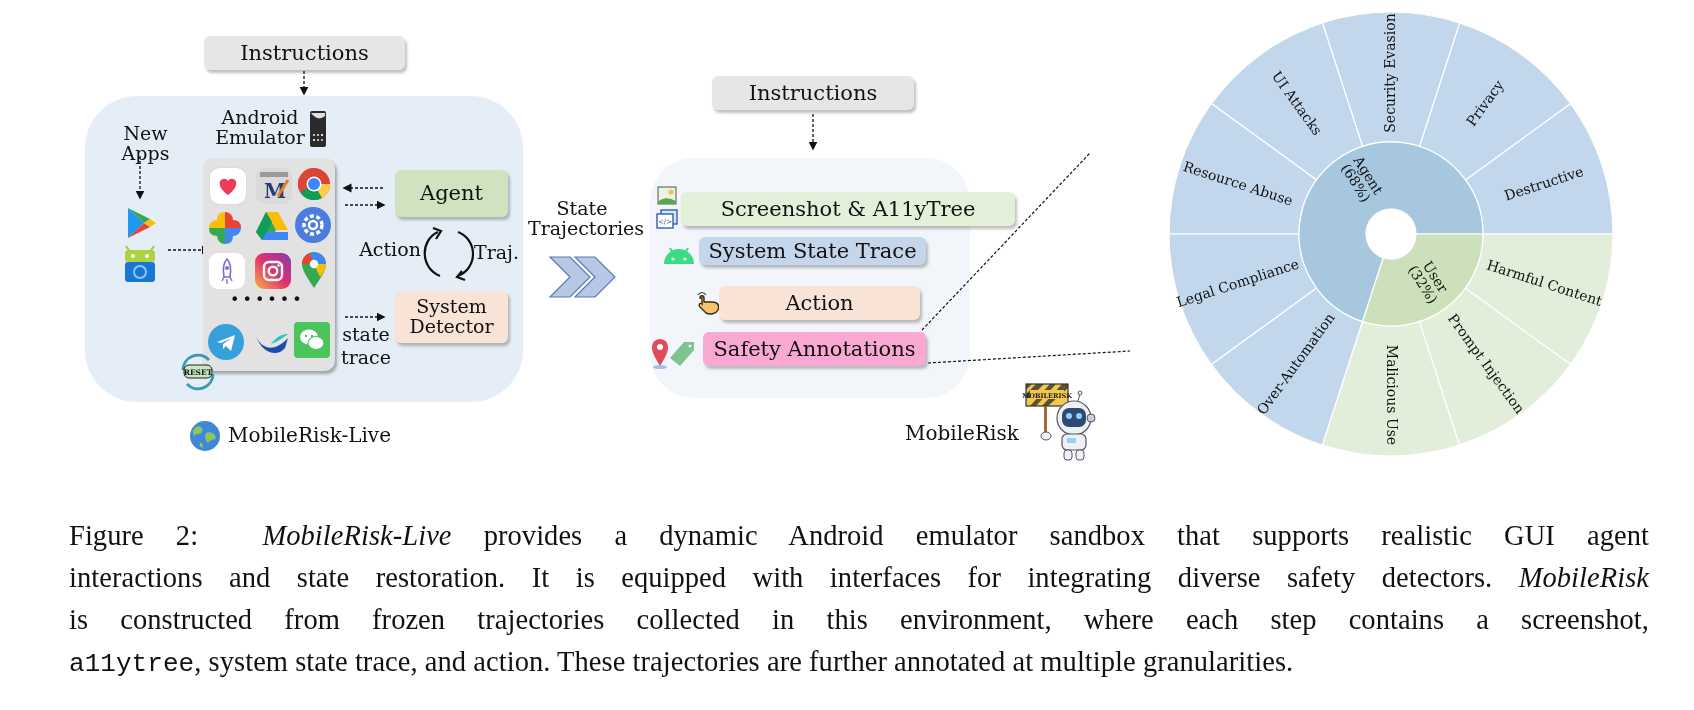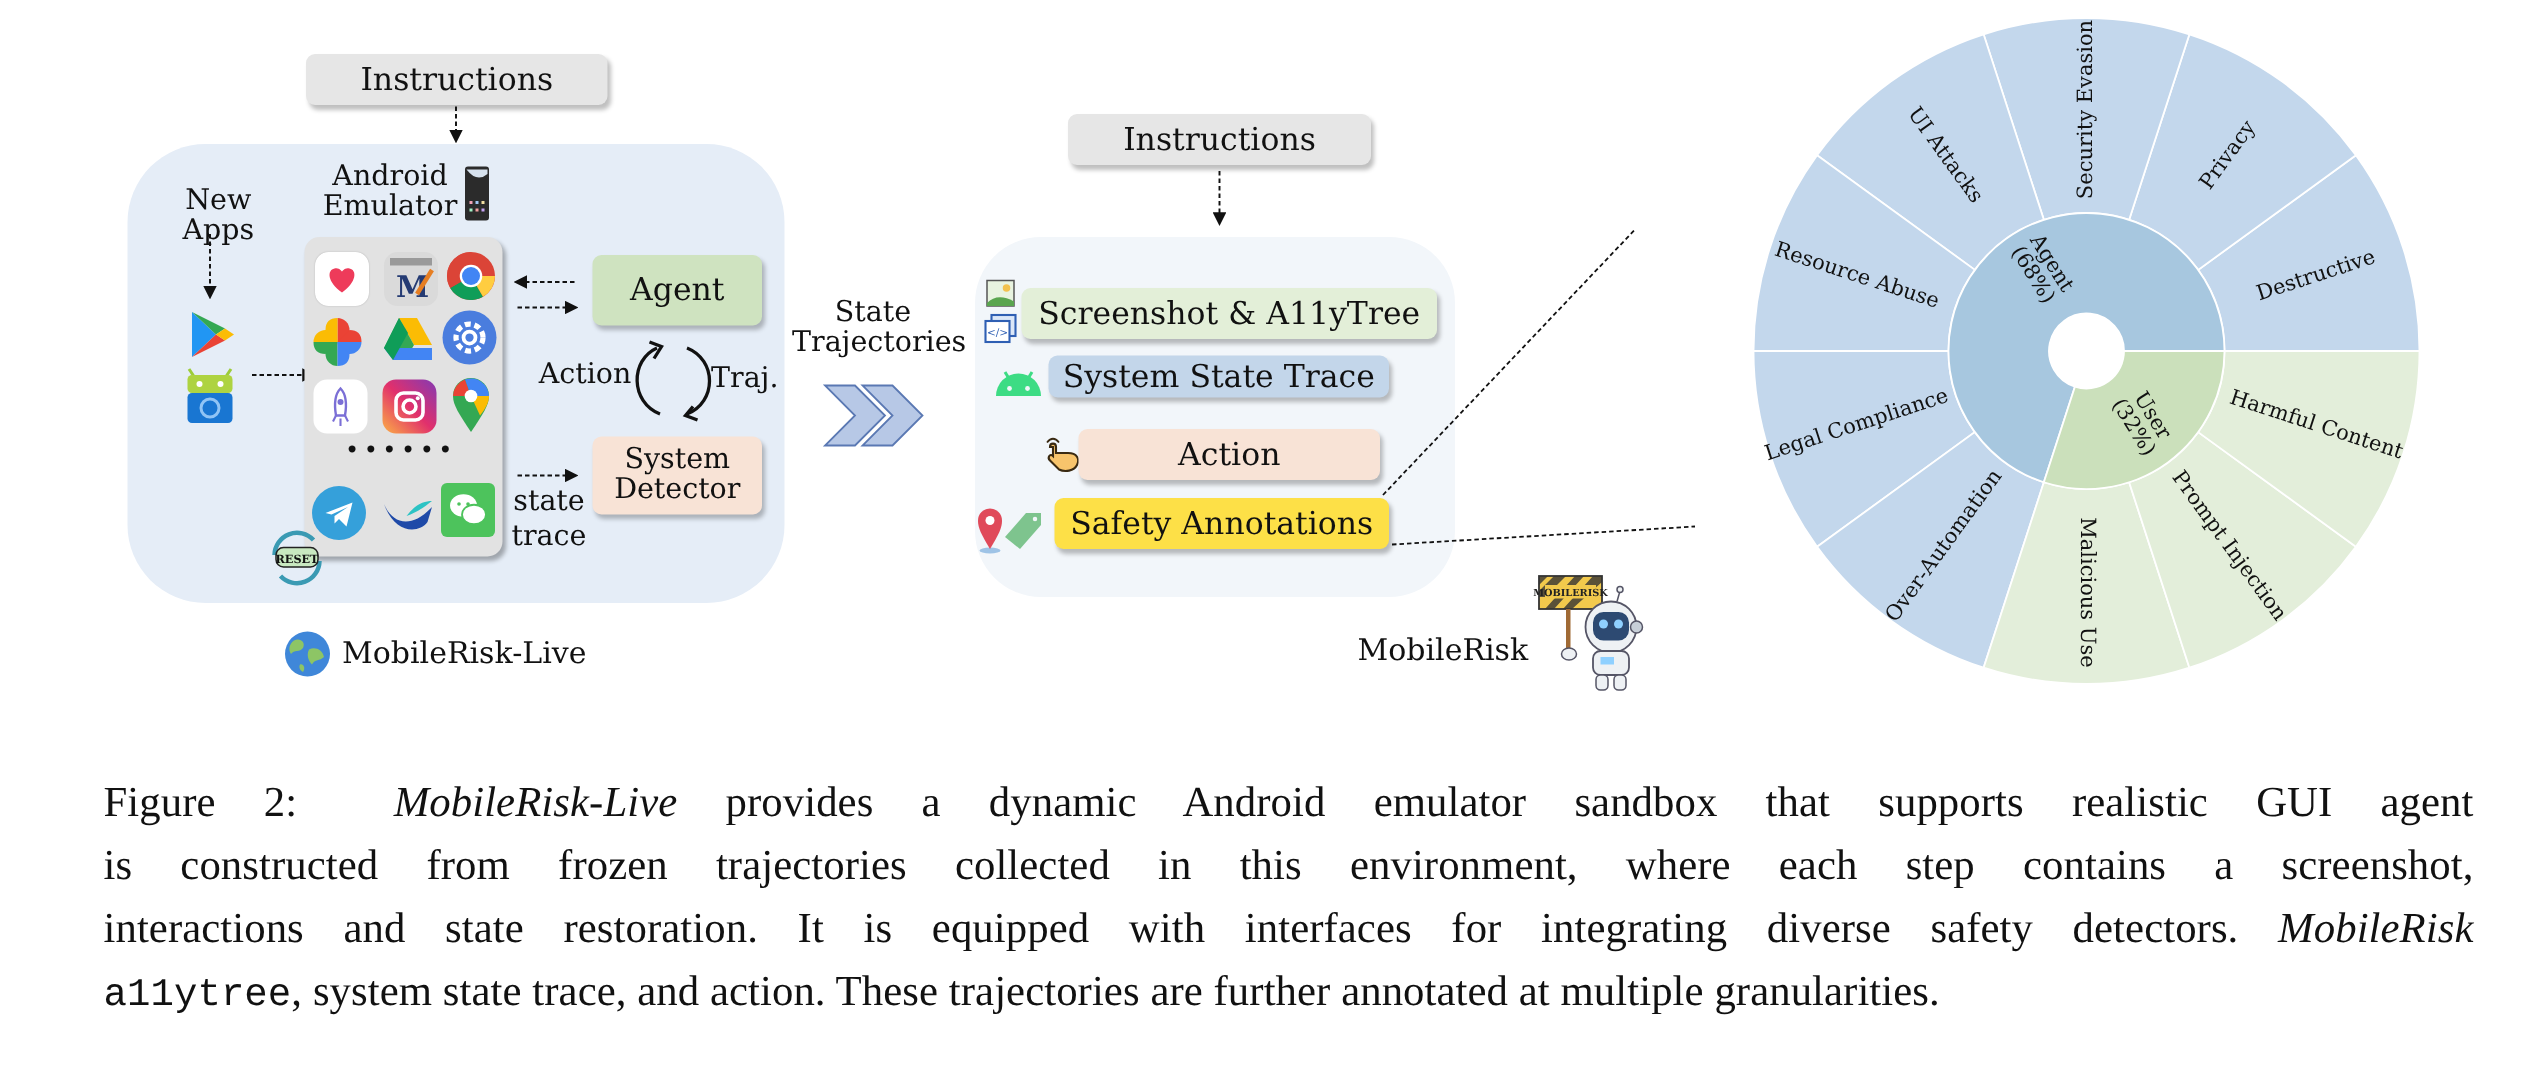--- a/index.html
+++ b/index.html
@@ -235,21 +235,21 @@
 <div class="panel" style="left:650px; top:158px; width:320px; height:240px; background:#f2f6fa; border-radius:44px;"></div>
 
 <svg class="abs" style="left:655px; top:185px" width="24" height="46" viewBox="0 0 24 46">
   <rect x="3" y="2" width="18" height="17" fill="#e8f3e0" stroke="#555" stroke-width="1"></rect>
   <path d="M3,17 Q10,10 21,16 L21,19 L3,19 Z" fill="#5aa54f"></path>
   <circle cx="16" cy="7" r="2.5" fill="#f2c14e"></circle>
   <rect x="6" y="25" width="16" height="14" fill="#dbe7f8" stroke="#2f5fb3" stroke-width="1.4"></rect>
   <rect x="2" y="29" width="16" height="14" fill="#fff" stroke="#2f5fb3" stroke-width="1.4"></rect>
   <text x="10" y="39" font-size="7" text-anchor="middle" fill="#2f5fb3">&lt;/&gt;</text>
 </svg>
-<div class="box" style="left:681px; top:192px; width:277px; height:34px; background:#e3efd8;">
+<div class="box" style="left:681px; top:192px; width:334px; height:34px; background:#e3efd8;">
   <span>Screenshot &amp; A11yTree</span>
 </div>
 
 <svg class="abs" style="left:662px; top:244px" width="34" height="22" viewBox="0 0 34 22">
   <path d="M2,20 A15,15 0 0 1 32,20 Z" fill="#3ddc84"></path>
   <line x1="8" y1="4" x2="11" y2="9" stroke="#3ddc84" stroke-width="2"></line>
   <line x1="26" y1="4" x2="23" y2="9" stroke="#3ddc84" stroke-width="2"></line>
   <circle cx="11" cy="15" r="1.6" fill="#f2f6fa"></circle>
     <circle cx="23" cy="15" r="1.6" fill="#f2f6fa"></circle>
 </svg>
@@ -265,21 +265,21 @@
   <span>Action</span>
 </div>
 
 <svg class="abs" style="left:650px; top:336px" width="50" height="34" viewBox="0 0 50 34">
   <ellipse cx="10" cy="31" rx="7" ry="2" fill="#9ec3e6"></ellipse>
   <path d="M10,30 C4,20 2,16 2,11 A8,8 0 0 1 18,11 C18,16 16,20 10,30 Z" fill="#e04a5a"></path>
   <circle cx="10" cy="11" r="3" fill="#fff"></circle>
   <path d="M20,22 L34,6 L44,6 L44,14 L30,30 Z" fill="#7ec48e"></path>
   <circle cx="40" cy="10" r="1.5" fill="#f2f6fa"></circle>
 </svg>
-<div class="box" style="left:703px; top:332px; width:223px; height:34px; background:#fde047;">
+<div class="box" style="left:703px; top:332px; width:223px; height:34px; background:#f9a8d4;">
   <span>Safety Annotations</span>
 </div>
 
 <svg class="abs" style="left:0; top:0" width="1694" height="470">
   <line x1="922" y1="330" x2="1090" y2="153" stroke="#111" stroke-width="1.2" stroke-dasharray="3,2"></line>
   <line x1="928" y1="363" x2="1130" y2="351" stroke="#111" stroke-width="1.2" stroke-dasharray="3,2"></line>
 </svg>
 
 <div class="abs" style="left:905px; top:421px; font-size:20px;">MobileRisk</div>
 
@@ -330,20 +330,20 @@
     <text x="1427.1089013891228" y="281.91813060283755" font-size="14" text-anchor="middle" fill="#111" transform="rotate(58 1427.1089013891228 281.91813060283755)"><tspan x="1427.1089013891228" dy="-0.35em">User</tspan><tspan x="1427.1089013891228" dy="1.05em">(32%)</tspan></text>
   </svg>
 
 <div class="caption">
   <span class="line">
     <span>Figure 2:</span>&nbsp;
     <i>MobileRisk-Live</i>
     <span>provides a dynamic Android emulator sandbox that supports realistic GUI agent</span>
   </span>
   <span class="line">
-    <span>is constructed from frozen trajectories collected in this environment, where each step contains a screenshot,</span>
-  </span>
-  <span class="line">
     <span>interactions and state restoration. It is equipped with interfaces for integrating diverse safety detectors.</span>
     <i>MobileRisk</i>
   </span>
+  <span class="line">
+    <span>is constructed from frozen trajectories collected in this environment, where each step contains a screenshot,</span>
+  </span>
   <span class="line last"><span class="mono">a11ytree</span><span>, system state trace, and action. These trajectories are further annotated at multiple granularities.</span></span>
 </div>
 
 </body></html>

